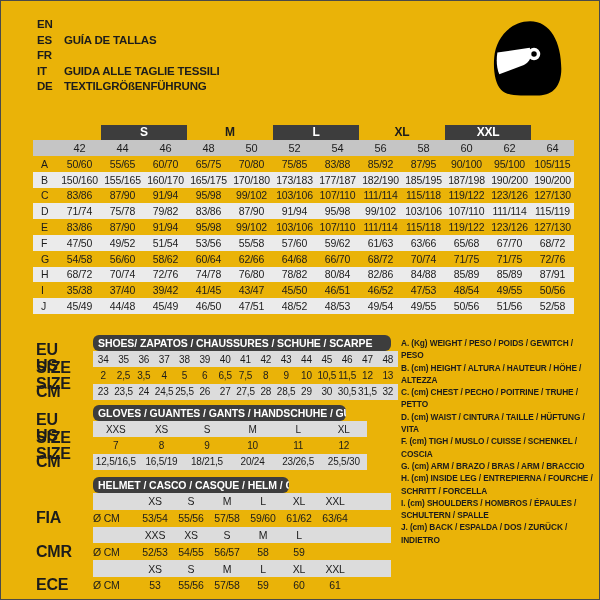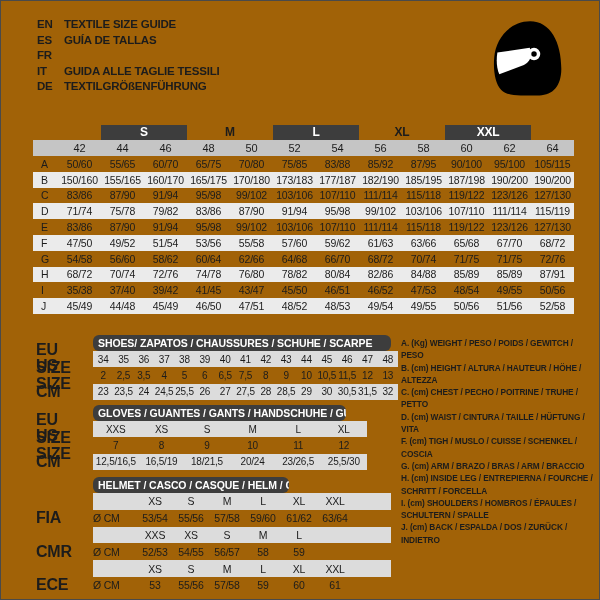--- a/index.html
+++ b/index.html
@@ -1,18 +1,18 @@
 <!DOCTYPE html>
 <html><head>
 <meta charset="utf-8">
 <style>
   * { margin:0; padding:0; box-sizing:border-box; }
   html,body { background:#fff; }
   body { font-family:"Liberation Sans","DejaVu Sans",sans-serif; color:#1c1c1c; }
-  .page { position:relative; width:600px; height:600px; background:#a16207;
+  .page { position:relative; width:600px; height:600px; background:#eab308;
           border:1px solid #4a4a4a; overflow:hidden; }
 
   
   .langs { position:absolute; left:36px; top:16px; }
   .lang-row { display:flex; font-weight:700; font-size:11.5px; line-height:15.5px; letter-spacing:-0.2px; white-space:nowrap; }
   .lang-code { width:27px; }
 
   
   .helmet-logo { position:absolute; left:487px; top:12px; width:78px; height:93px; }
 
@@ -57,21 +57,20 @@
   .legend-item { font-weight:700; font-size:8.3px; line-height:12.3px; letter-spacing:-0.1px; }
 </style>
 </head>
 <body>
 
 <div class="page">
 
   <div class="langs">
       <div class="lang-row">
         <div class="lang-code">EN</div>
-        <div class="lang-text">TEXTILE SIZE GUIDE</div>
       </div>
       <div class="lang-row">
         <div class="lang-code">ES</div>
         <div class="lang-text">GUÍA DE TALLAS</div>
       </div>
       <div class="lang-row">
         <div class="lang-code">FR</div>
       </div>
       <div class="lang-row">
         <div class="lang-code">IT</div>

